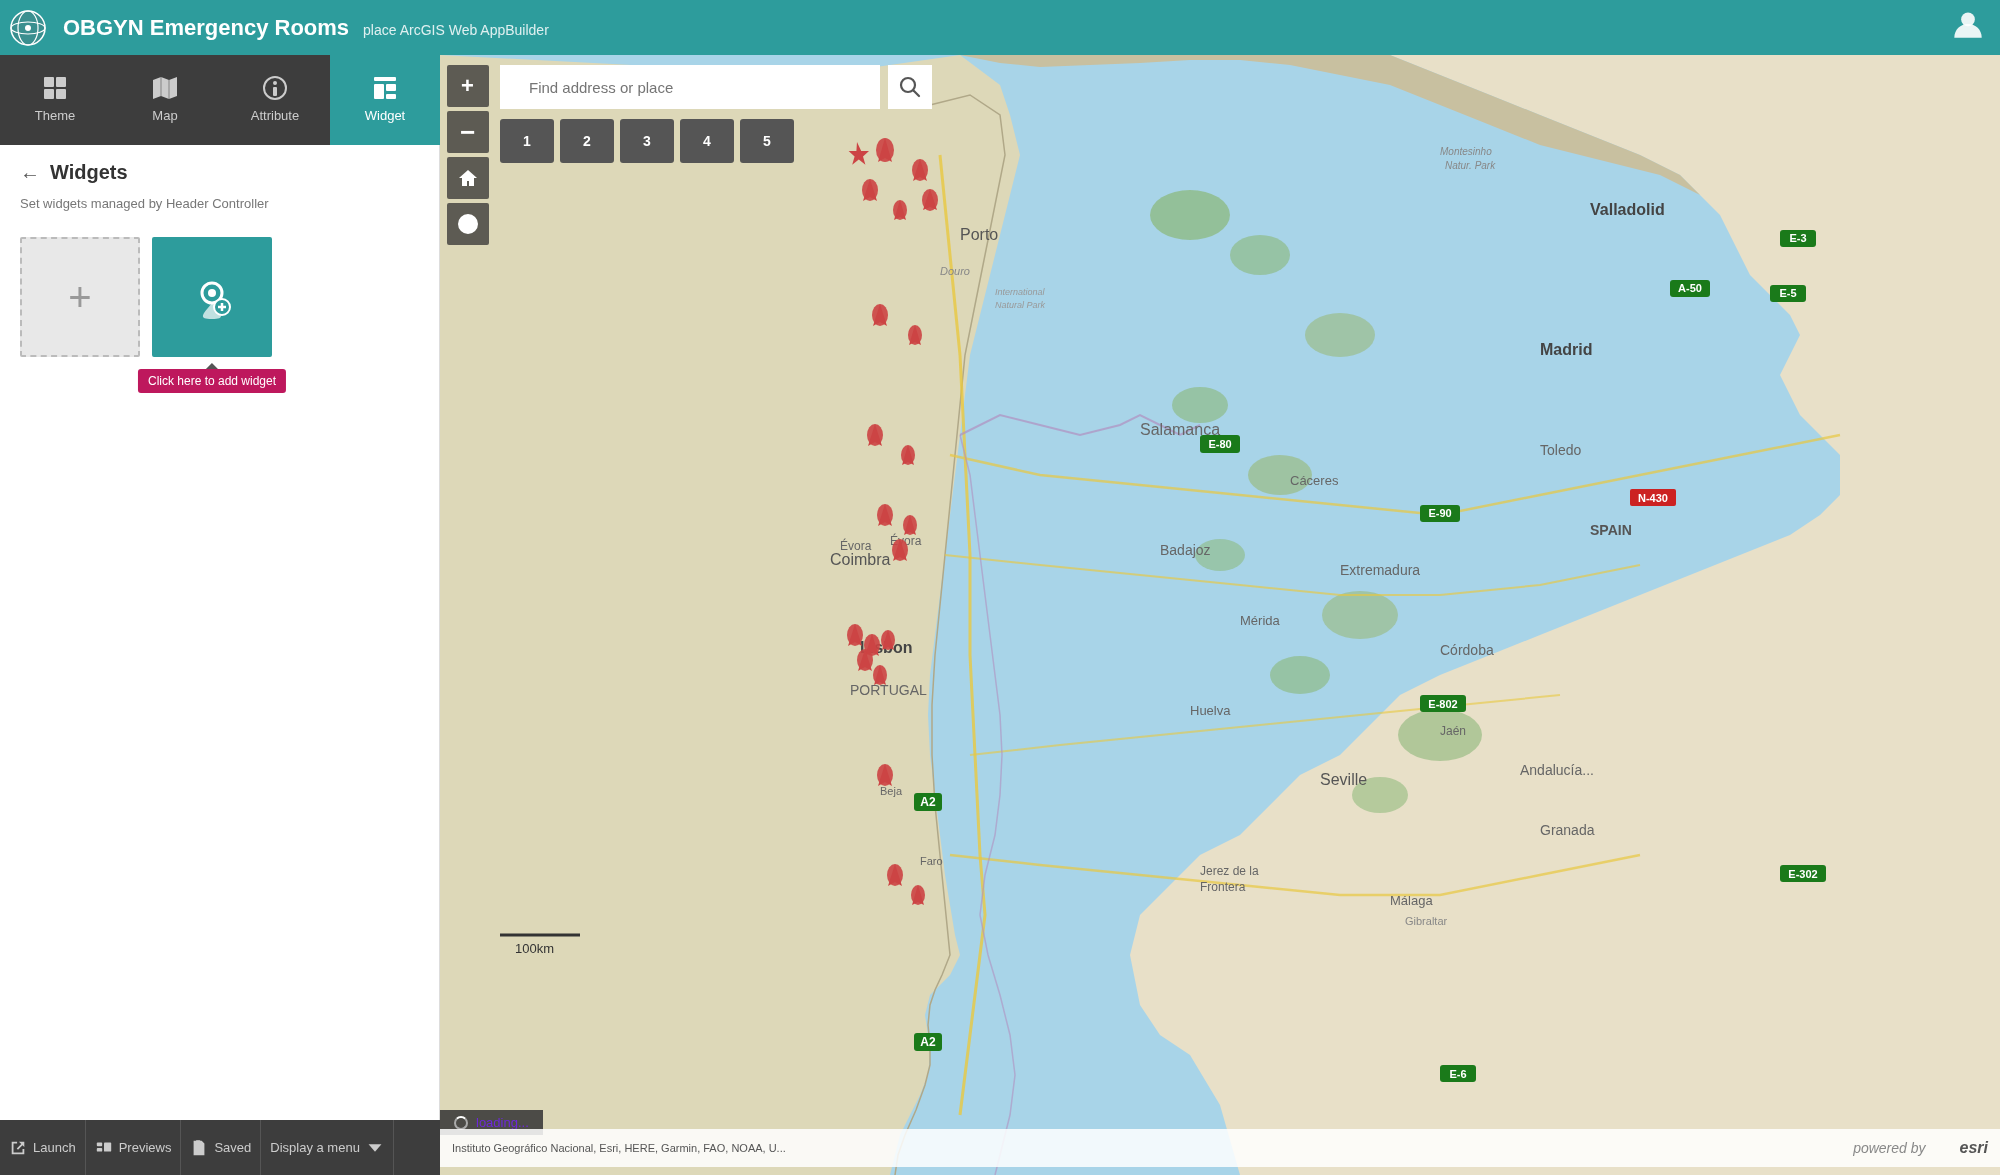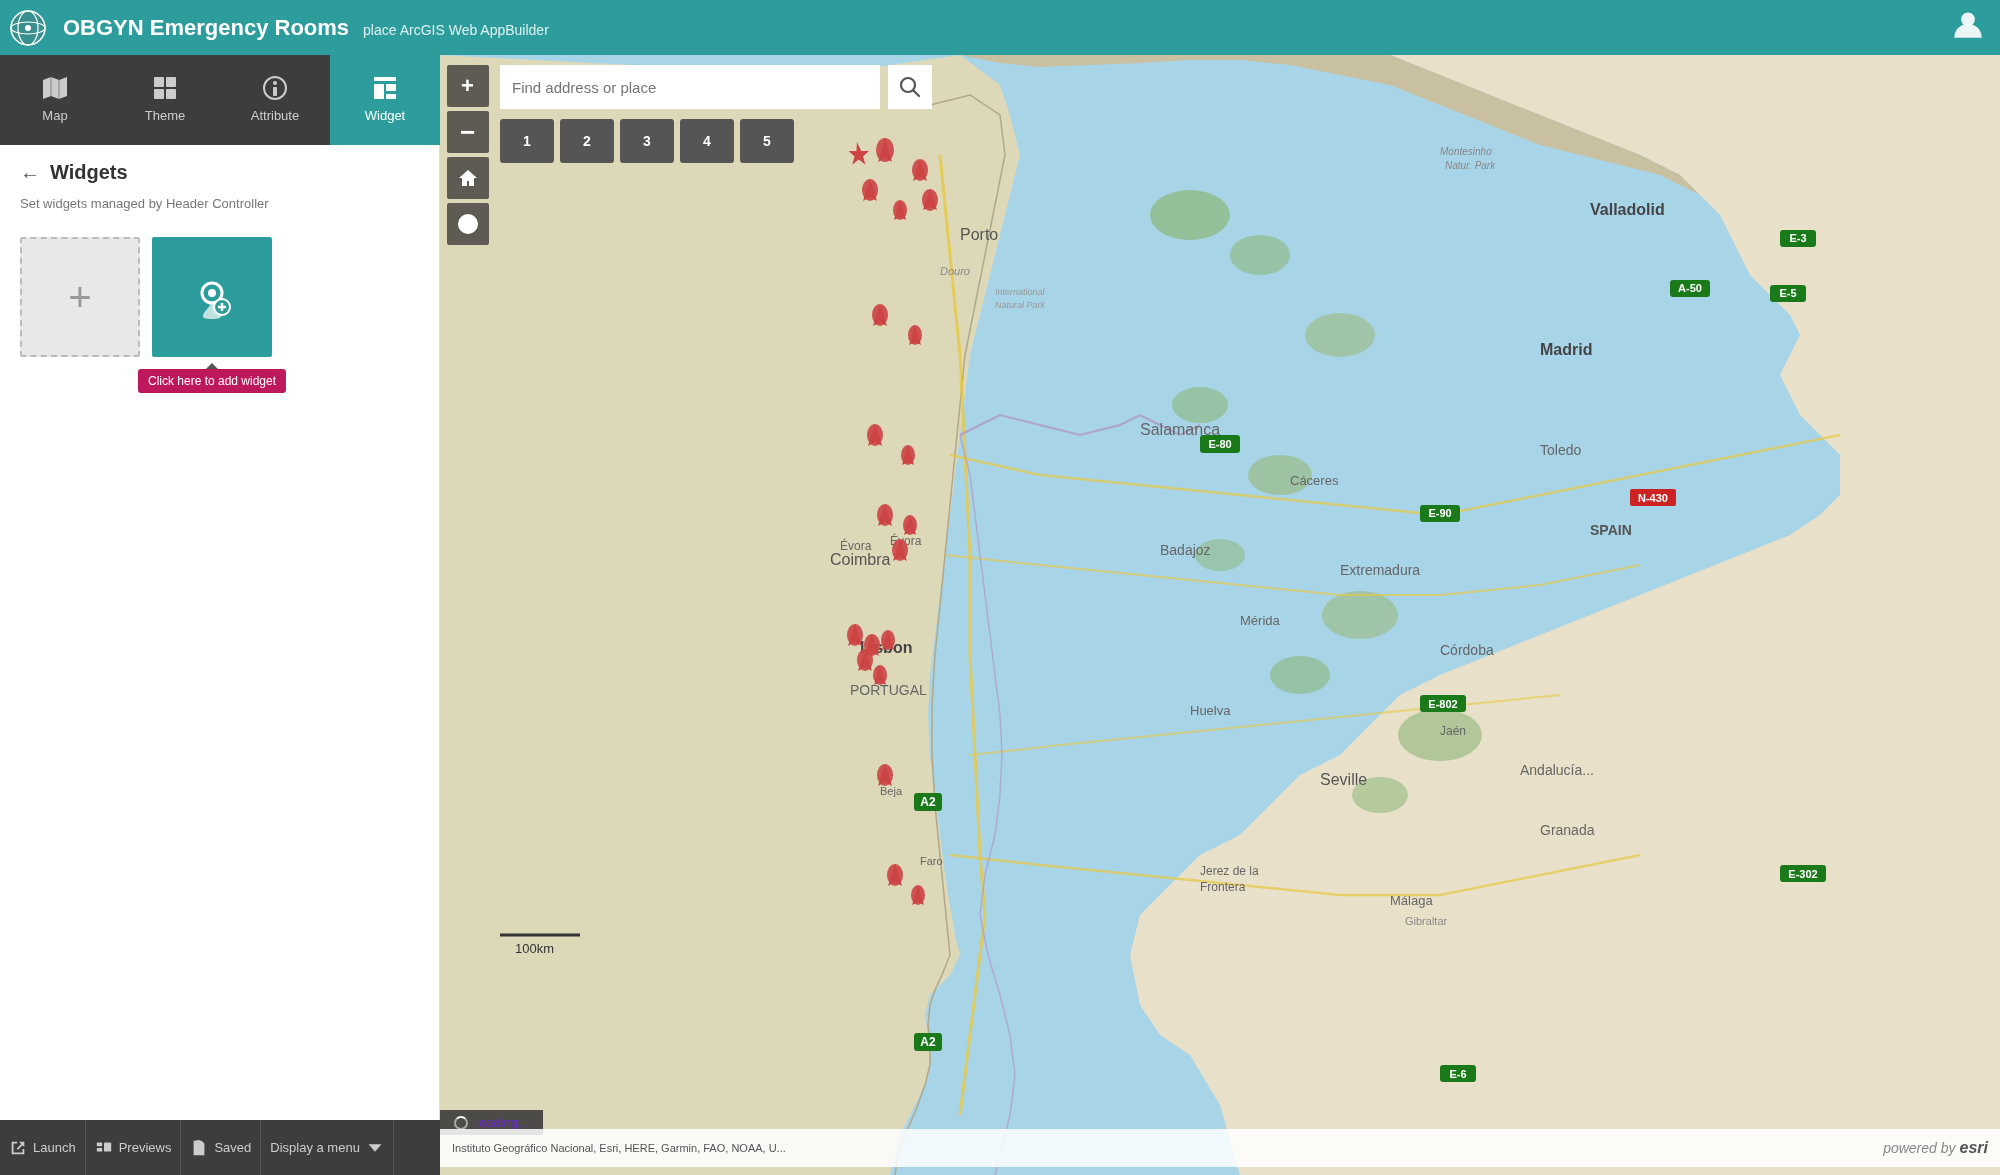--- a/index.html
+++ b/index.html
@@ -234,21 +234,21 @@
       right: 10px;
       z-index: 60;
       display: flex;
       gap: 8px;
     }
     .map-search-input {
       flex: 1;
       max-width: 380px;
       height: 44px;
       border: none;
-      padding: 0 12px;
+      padding: 0 29px;
       font-size: 15px;
       background: #fff;
       outline: none;
     }
     .map-search-btn {
       width: 44px; height: 44px;
       background: #fff;
       border: none;
       cursor: pointer;
       display: flex;
@@ -356,33 +356,33 @@
     <svg viewBox="0 0 28 28" width="32" height="32" fill="#fff">
       <circle cx="14" cy="10" r="6" fill="#fff" opacity="0.9"></circle>
       <path d="M2 26c0-7 5.4-12 12-12s12 5 12 12" fill="#fff" opacity="0.9"></path>
     </svg>
   </div>
 </div>
 
 <div class="builder-nav">
   <div class="nav-tab">
     <svg viewBox="0 0 28 28">
-      <path d="M2 6l8-3 8 3 8-3v19l-8 3-8-3-8 3V6z"></path>
-      <path d="M10 3v19M18 6v19" stroke="#3d3d3d" stroke-width="0.5"></path>
-    </svg>
-    <span>Map</span>
-  </div>
-  <div class="nav-tab">
-    <svg viewBox="0 0 28 28">
       <rect x="3" y="3" width="10" height="10" rx="1"></rect>
       <rect x="15" y="3" width="10" height="10" rx="1"></rect>
       <rect x="3" y="15" width="10" height="10" rx="1"></rect>
       <rect x="15" y="15" width="10" height="10" rx="1"></rect>
     </svg>
     <span>Theme</span>
+  </div>
+  <div class="nav-tab">
+    <svg viewBox="0 0 28 28">
+      <path d="M2 6l8-3 8 3 8-3v19l-8 3-8-3-8 3V6z"></path>
+      <path d="M10 3v19M18 6v19" stroke="#3d3d3d" stroke-width="0.5"></path>
+    </svg>
+    <span>Map</span>
   </div>
   <div class="nav-tab">
     <svg viewBox="0 0 28 28">
       <circle cx="14" cy="14" r="11" fill="none" stroke="currentColor" stroke-width="2"></circle>
       <circle cx="14" cy="9" r="2"></circle>
       <rect x="12" y="13" width="4" height="9" rx="1"></rect>
     </svg>
     <span>Attribute</span>
   </div>
   <div class="nav-tab active">
@@ -683,16 +683,16 @@
 
   <div class="map-loading">
     <div class="loading-spinner"></div>
     <span>loading...</span>
   </div>
 
   <div class="map-attribution">
     <span style="font-size:11px;color:#555;">Instituto Geográfico Nacional, Esri, HERE, Garmin, FAO, NOAA, U...</span>
     <div class="esri-logo">
       <span style="font-size:14px;color:#888;font-style:italic;">powered by</span>
-      <span style="font-size:16px;font-weight:bold;color:#555;font-style:italic;">esri</span>
+      <span style="font-size:16px;font-weight:bold;color:#555;font-style:italic;margin-left:30px;">esri</span>
     </div>
   </div>
 </div>
 
 </body></html>

